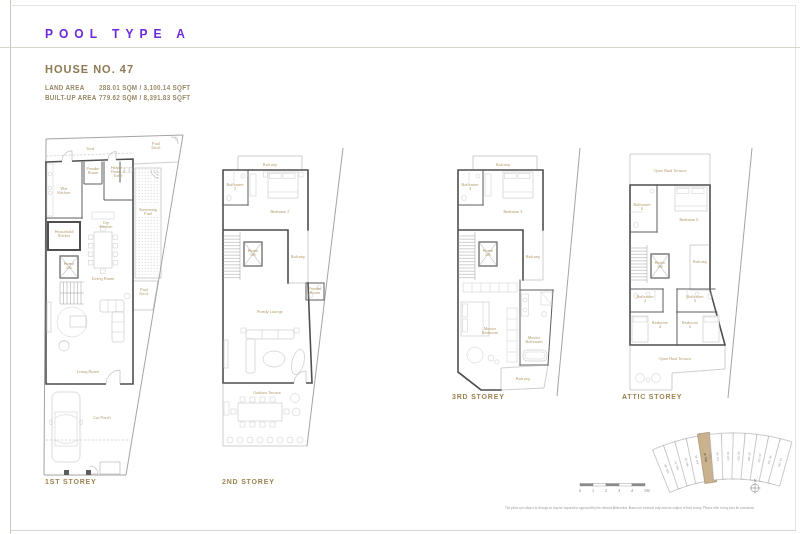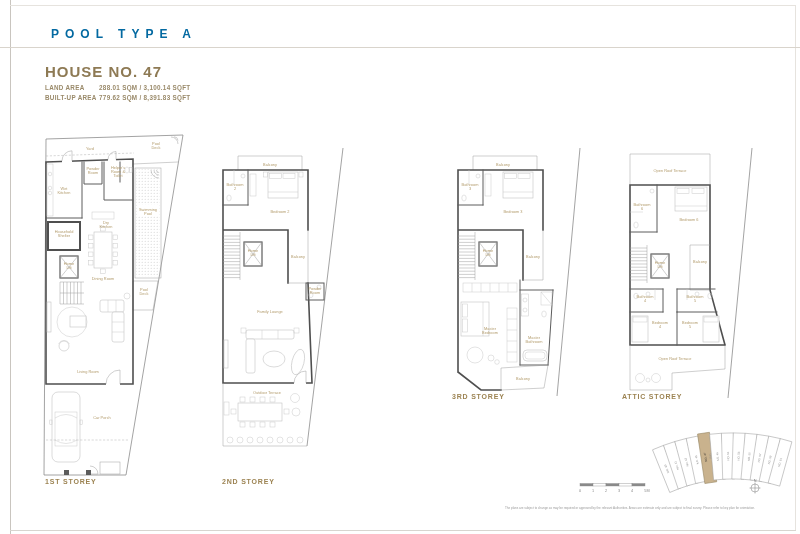--- a/index.html
+++ b/index.html
@@ -6,22 +6,22 @@
   body{width:800px;height:534px;position:relative;overflow:hidden;
        font-family:"Liberation Sans",sans-serif;}
   .hline,.vline{position:absolute;background:#ddd9d3;}
   #border-left{left:10px;top:0;width:1px;height:534px;background:#c9c5bf;}
   #border-top{left:10px;top:5px;width:786px;height:1px;background:#e6e3de;}
   #border-right{left:795px;top:5px;width:1px;height:526px;background:#e6e3de;}
   #border-bottom{left:10px;top:530px;width:786px;height:1px;background:#d8d5d0;}
   #header-rule{left:0;top:47px;width:800px;height:1px;background:#d9d4cc;}
 
   .title{position:absolute;left:45px;top:27px;font-size:12px;letter-spacing:6px;
-         color:#0369a1;font-weight:bold;margin-left:6px;}
-  .house-name{position:absolute;left:45px;top:63px;font-size:15px;font-weight:bold;
+         color:#6d28d9;font-weight:bold;}
+  .house-name{position:absolute;left:45px;top:63px;font-size:11px;font-weight:bold;
          color:#8e7a54;letter-spacing:1px;}
   .area-row{position:absolute;left:45px;font-size:6.3px;font-weight:bold;
          color:#9a8a6a;letter-spacing:0.3px;}
   .area-row .alabel{display:inline-block;width:52px;}
   #area-land{top:84px;} #area-built{top:94px;}
 
   .storey-label{position:absolute;font-size:7px;font-weight:bold;color:#9c8352;
          letter-spacing:0.8px;}
 
   svg.plan{position:absolute;overflow:visible;}

